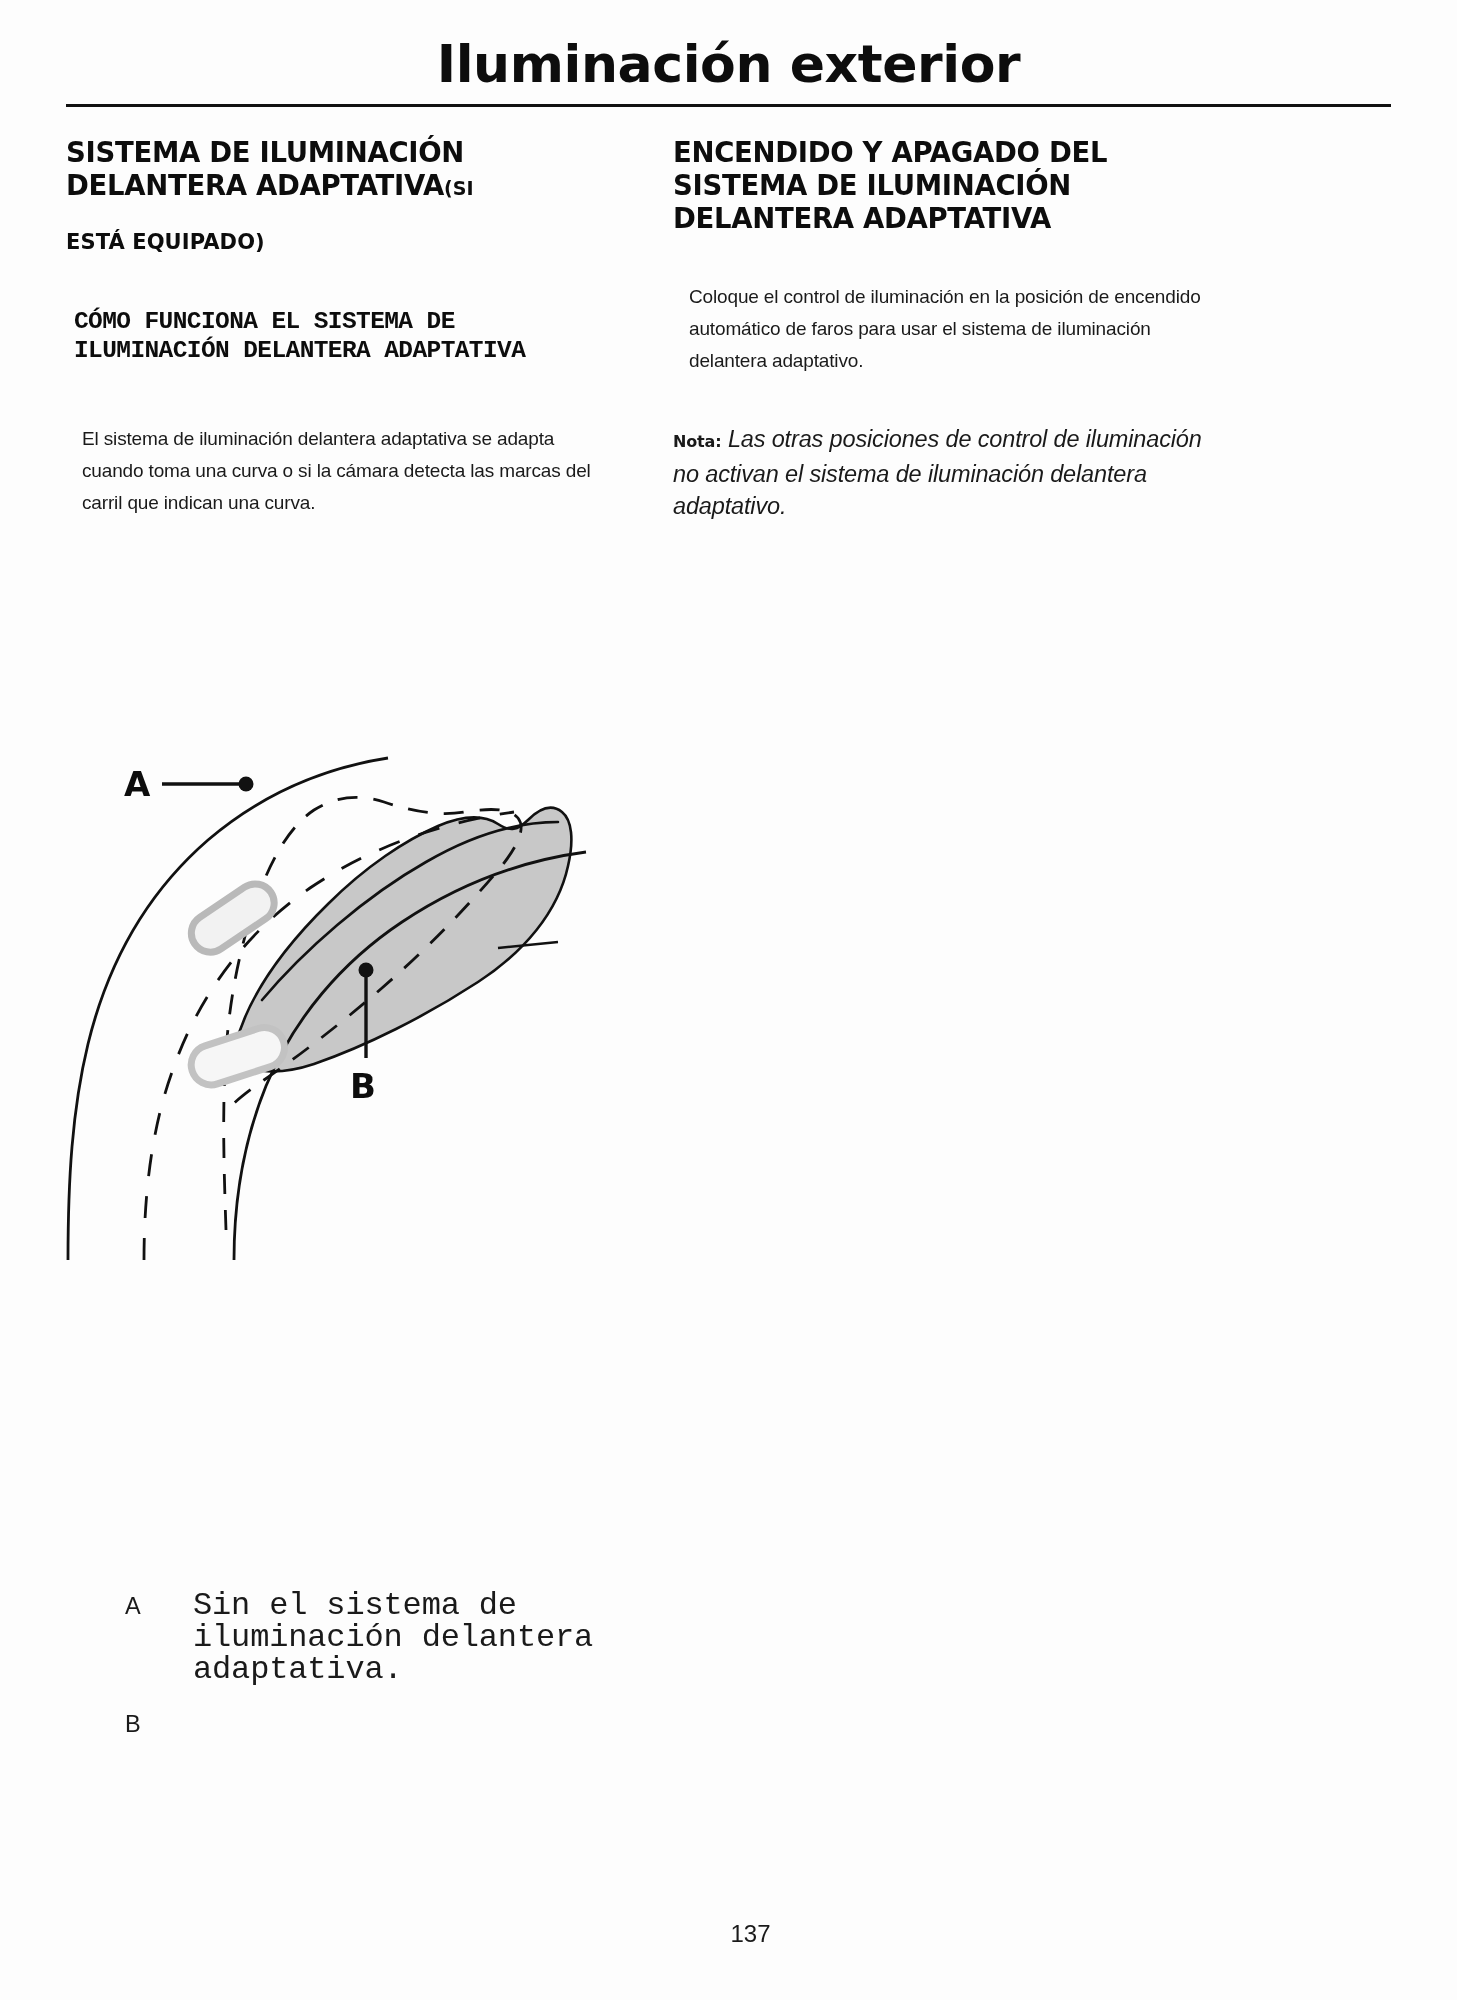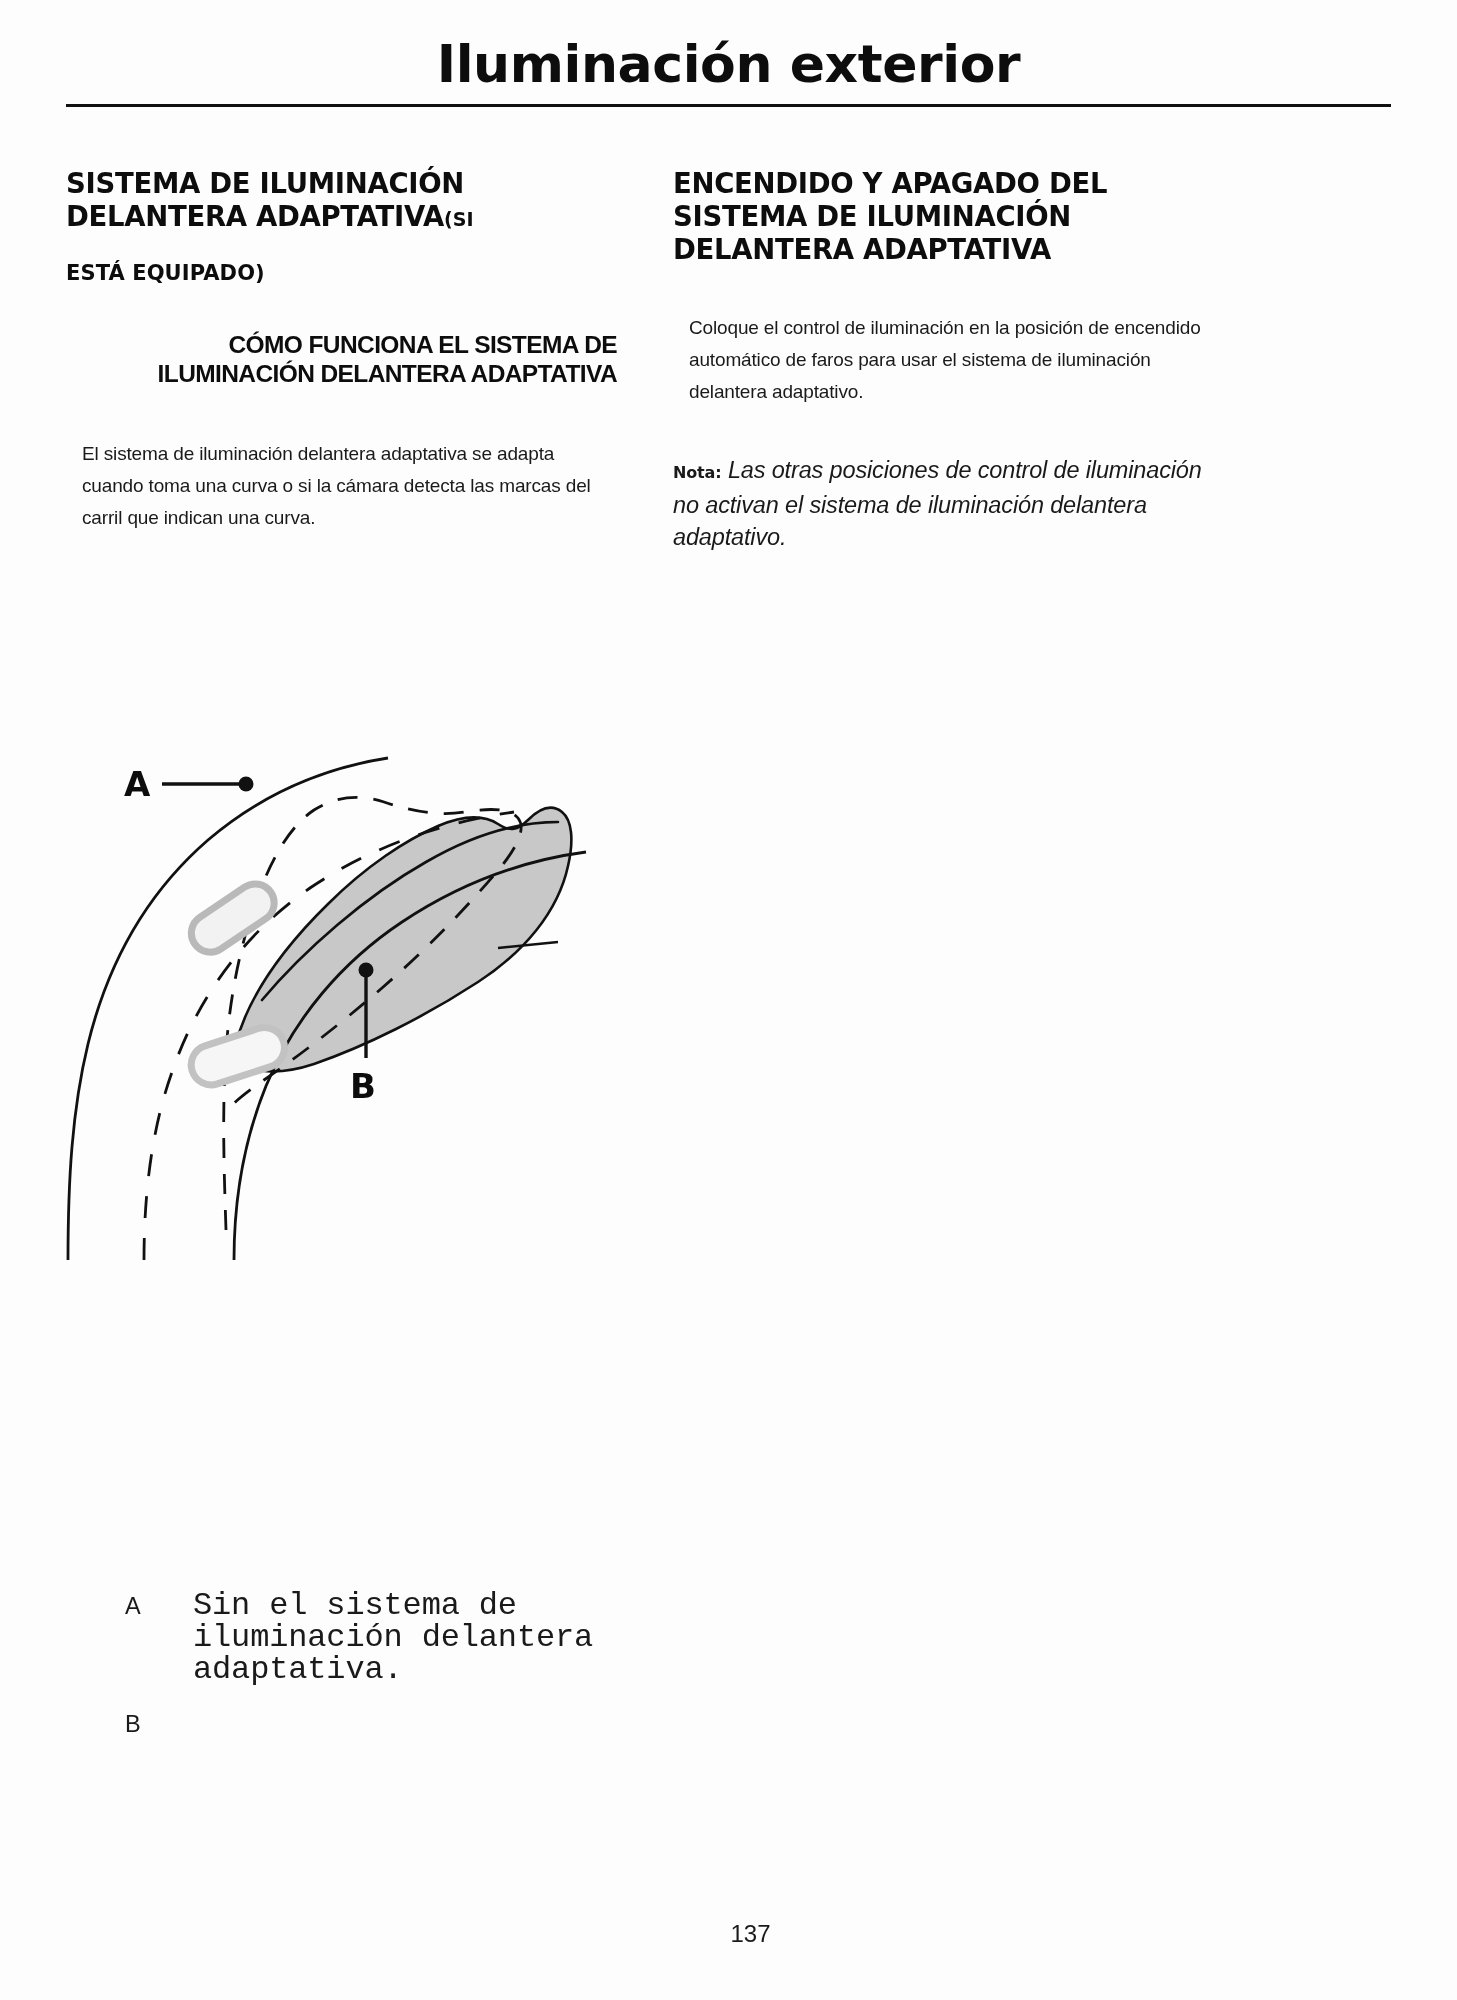--- a/index.html
+++ b/index.html
@@ -46,21 +46,21 @@
     top: 104px;
     left: 66px;
     right: 66px;
     height: 3px;
     background: #111111;
   }
 
   
   .columns {
     position: absolute;
-    top: 167px;
+    top: 136px;
     left: 66px;
     right: 66px;
     display: flex;
     gap: 56px;
   }
   .col {
     width: 551px;
     flex: 0 0 551px;
   }
 
@@ -80,28 +80,27 @@
   .sec-title-cont {
     margin: 0;
     font-family: "DejaVu Sans", sans-serif;
     font-weight: bold;
     font-size: 21px;
     line-height: 26px;
     letter-spacing: 0.1px;
     color: #0d0d0d;
   }
   h3.sub-title {
-    margin: 0;
-    font-family: Liberation Sans, sans-serif;
+    margin: 8px;
+    font-family: Liberation Mono, monospace;
     font-weight: bold;
     font-size: 24.5px;
     line-height: 29px;
     letter-spacing: -0.6px;
     color: #0d0d0d;
-    text-align: right;
   }
   p.body-text {
     margin: 16px;
     font-family: "Liberation Sans", sans-serif;
     font-size: 19px;
     line-height: 32px;
     color: #1a1a1a;
     letter-spacing: -0.15px;
   }
   p.note-text {

